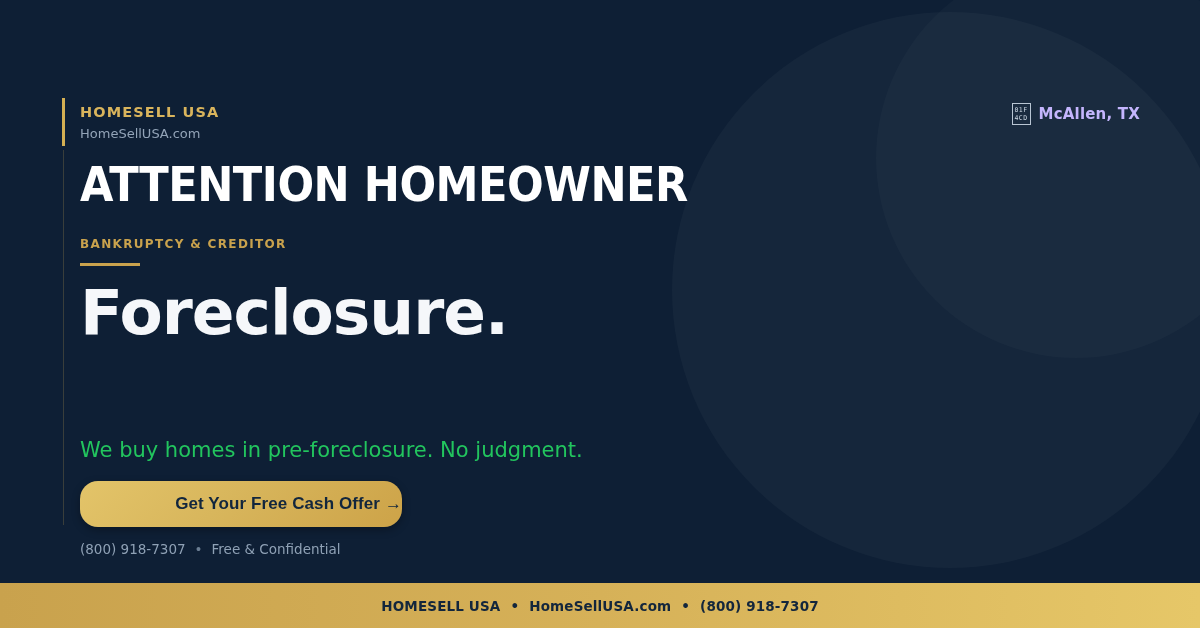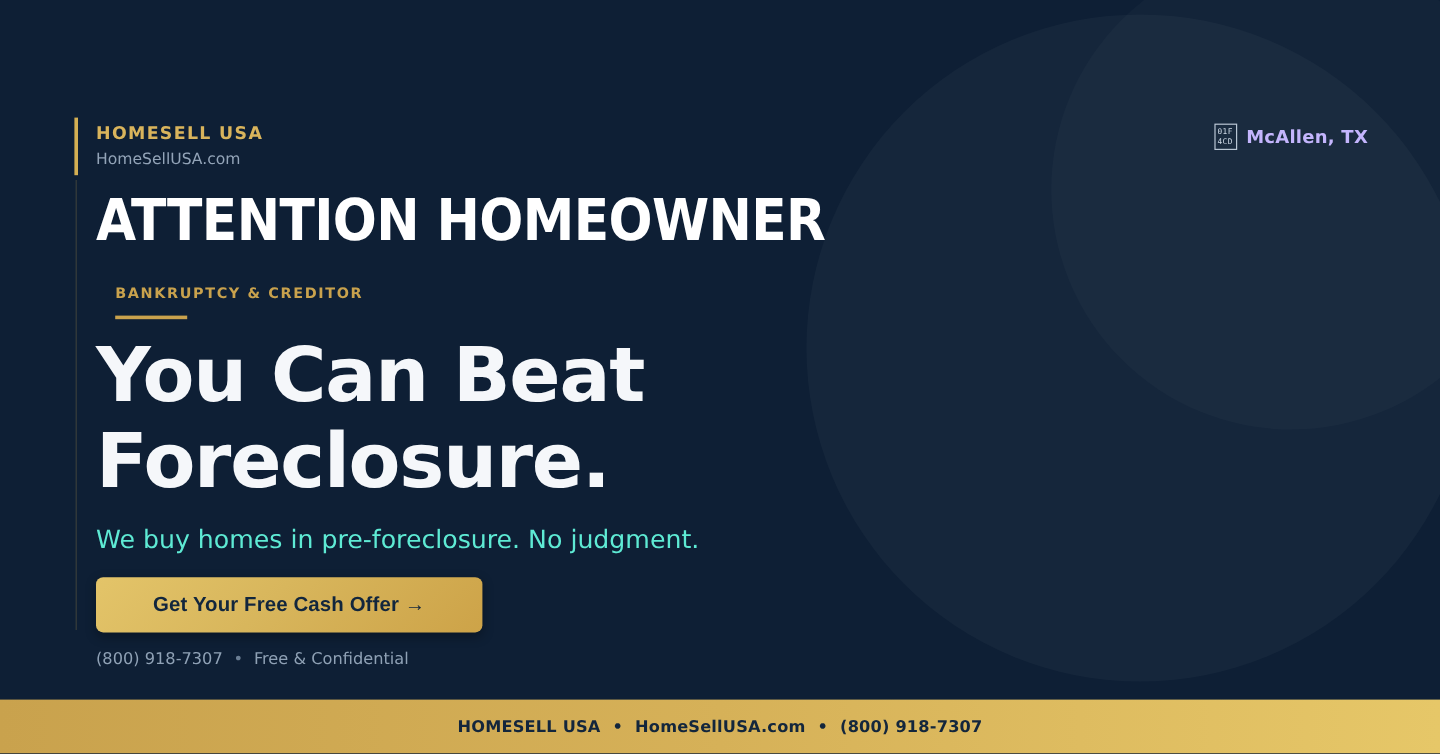--- a/index.html
+++ b/index.html
@@ -95,21 +95,21 @@
     font-weight:bold;
     color:#ffffff;
     letter-spacing:-0.5px;
     line-height:1;
     white-space:nowrap;
   }
 
   
   #eyebrow {
     position:absolute;
-    left:96px; top:238px;
+    left:80px; top:238px;
   }
   #eyebrow-text {
     font-size:12px; font-weight:bold;
     letter-spacing:1.35px;
     color:#c9a24d;
     line-height:1.1;
   }
   #eyebrow-underline {
     margin-top:12px;
     width:60px; height:3px;
@@ -126,33 +126,33 @@
     line-height:1.14;
     letter-spacing:-1px;
   }
   #headline .line { display:block; }
 
   
   #subheadline {
     position:absolute;
     left:80px; top:437px;
     font-size:21px;
-    color:#5eead4;
+    color:#22c55e;
     line-height:1.3;
   }
 
   
   #cta-button {
     position:absolute;
     left:80px; top:481px;
     width:322px; height:46px;
-    border-radius:6px;
+    border-radius:18px;
     background:linear-gradient(135deg,#e3c469 0%,#d8b65c 45%,#cda348 100%);
     box-shadow:0 3px 9px rgba(0,0,0,0.30);
-    display:flex; align-items:center; justify-content:center;
+    display:flex; align-items:center; justify-content:flex-end;
     border:none;
     cursor:pointer;
   }
   #cta-label {
     font-size:17px; font-weight:bold;
     color:#12263d;
     letter-spacing:0.1px;
   }
 
   
@@ -207,21 +207,20 @@
 </div>
 
 <div id="kicker">ATTENTION HOMEOWNER</div>
 
 <div id="eyebrow">
   <div id="eyebrow-text">BANKRUPTCY &amp; CREDITOR</div>
   <div id="eyebrow-underline"></div>
 </div>
 
 <h1 id="headline">
-  <span class="line">You Can Beat</span>
   <span class="line">Foreclosure.</span>
 </h1>
 
 <p id="subheadline">We buy homes in pre-foreclosure. No judgment.</p>
 
 <button id="cta-button">
   <span id="cta-label">Get Your Free Cash Offer →</span>
 </button>
 
 <div id="trust-line">

